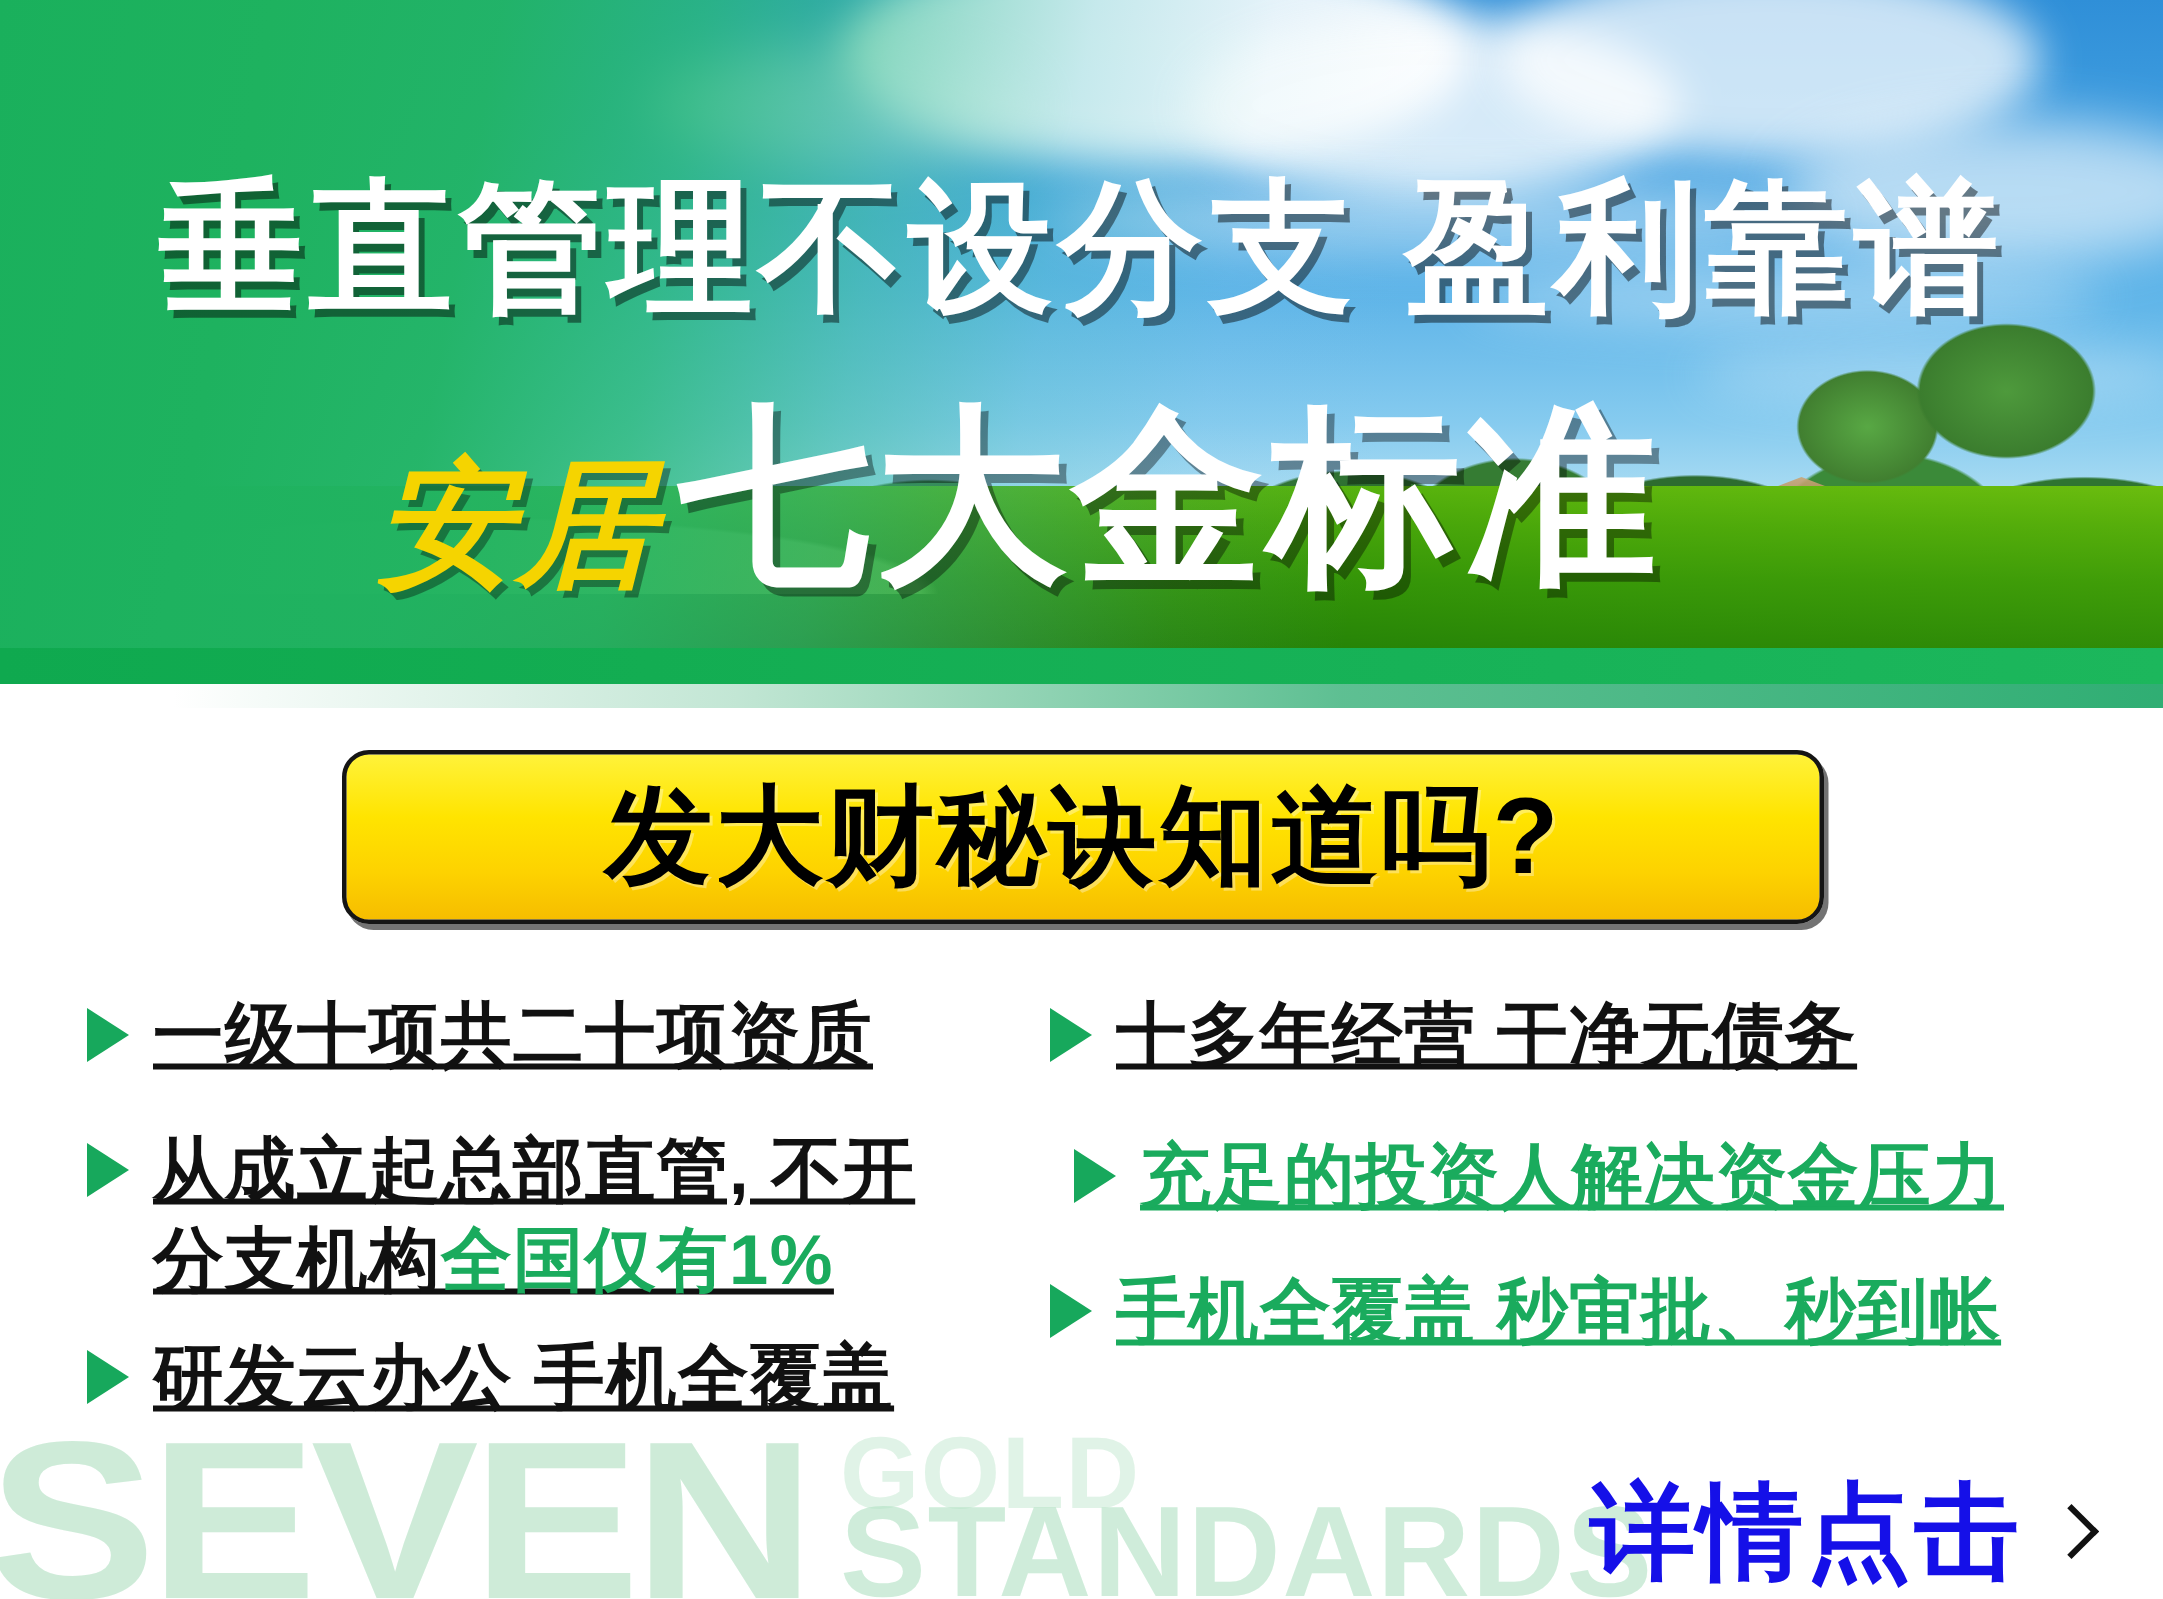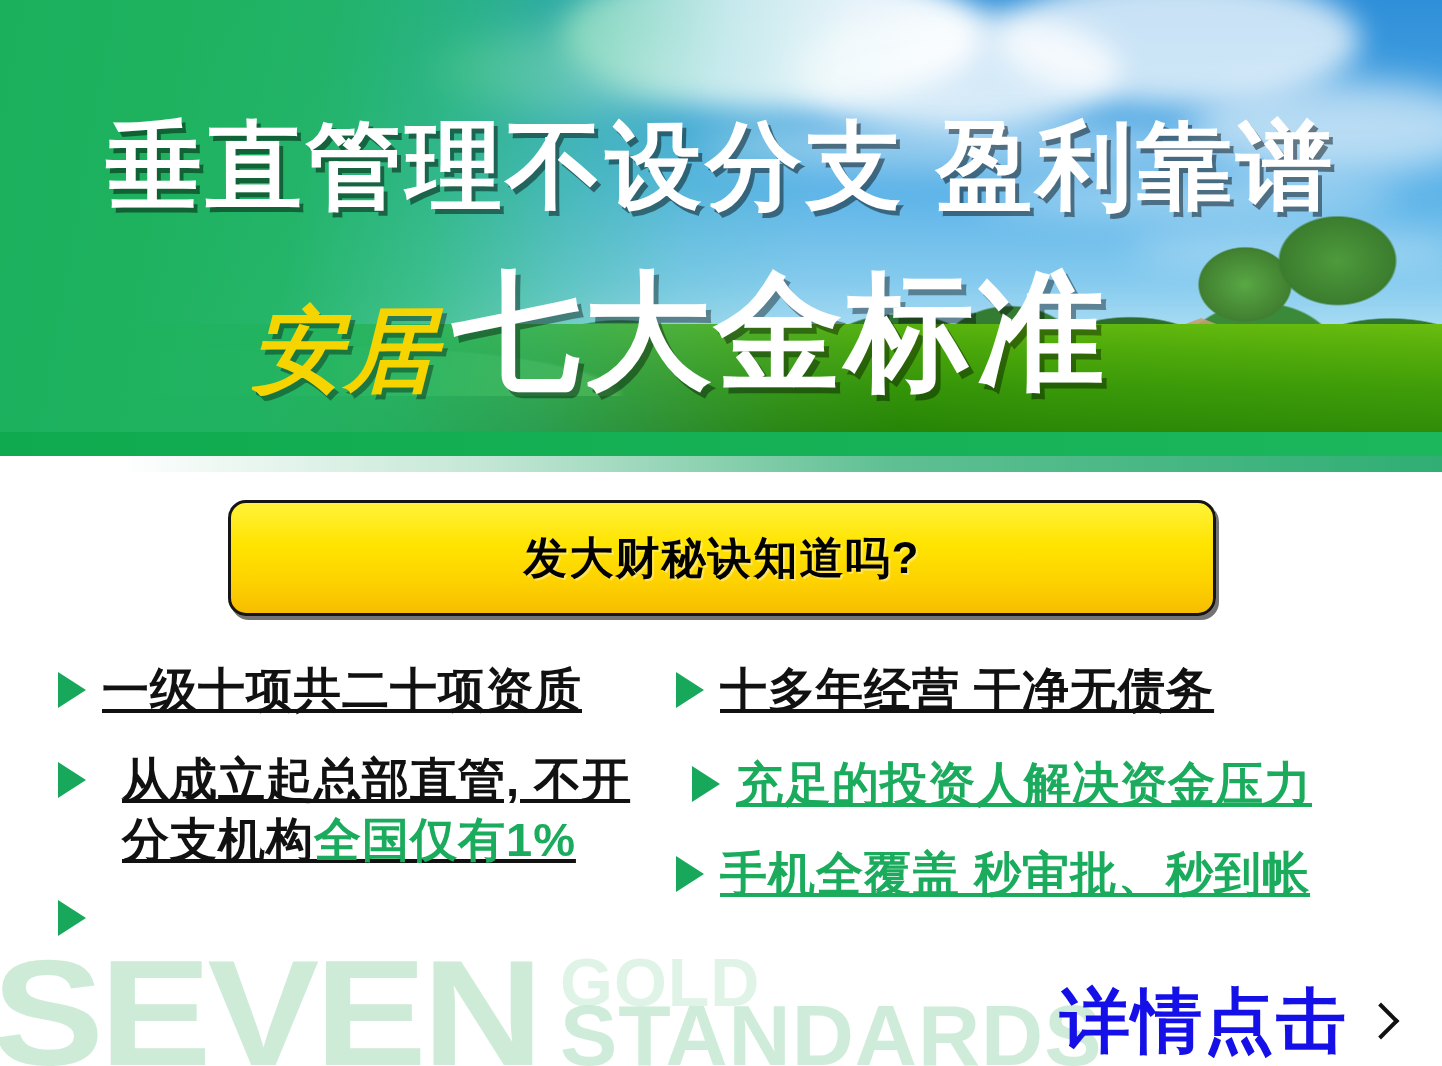--- a/index.html
+++ b/index.html
@@ -115,21 +115,21 @@
 
   
   .yellow-banner{
     position:absolute;left:228px;top:500px;width:982px;height:110px;
     border:3px solid #151515;border-radius:18px;
     background:linear-gradient(180deg,#fff23a 0%, #ffe400 38%, #fdd200 72%, #f6bd00 100%);
     box-shadow:3px 4px 0 rgba(0,0,0,.55);
     display:flex;align-items:center;justify-content:center;
   }
   .yellow-banner-text{
-    font-size:44px;font-weight:bold;color:#000000;letter-spacing:2px;
+    font-size:72px;font-weight:bold;color:#000000;letter-spacing:2px;
     text-shadow:2px 2px 0 rgba(255,255,255,.35);
     white-space:nowrap;
   }
 
   
   .watermark{position:absolute;left:0;top:930px;width:1442px;height:136px;pointer-events:none;}
   .wm-seven{
     position:absolute;left:-8px;top:8px;
     font-size:150px;font-weight:bold;line-height:1;letter-spacing:-4px;
     color:#a7dcba;opacity:.55;
@@ -143,39 +143,39 @@
   .wm-standards{
     position:absolute;left:560px;top:62px;
     font-size:86px;font-weight:bold;line-height:1;letter-spacing:1px;
     color:#b2e2c4;opacity:.62;
   }
 
   
   .features{position:absolute;left:0;top:660px;width:1442px;height:340px;}
   .col{position:absolute;top:0;}
   .col-left{left:58px;width:640px;}
-  .col-right{left:676px;width:700px;}
+  .col-right{left:700px;width:700px;}
 
   .bullet{display:flex;align-items:flex-start;margin-bottom:22px;}
   .tri{
     flex:0 0 auto;margin-top:12px;margin-right:16px;
     width:0;height:0;
     border-left:28px solid #17a85c;
     border-top:18px solid transparent;
     border-bottom:18px solid transparent;
   }
   .btext{
     font-size:47px;font-weight:bold;line-height:1.28;color:#111111;
     letter-spacing:1px;white-space:nowrap;text-decoration:underline;
   }
   .btext.green{color:#1aab5d;}
   .hl-green{color:#1aab5d;}
 
   .b1{margin-bottom:30px;}
-  .b2{margin-bottom:18px;gap:20px;}
+  .b2{margin-bottom:18px;}
   .r1{margin-bottom:34px;}
   .r2{margin-bottom:30px;margin-left:16px;}
 
   
   .cta{
     position:absolute;left:1060px;top:975px;
     display:flex;align-items:center;gap:18px;
   }
   .cta-text{
     font-size:70px;font-weight:bold;color:#1510e8;letter-spacing:2px;white-space:nowrap;
@@ -247,20 +247,21 @@
       <div class="bullet b2">
         <span class="tri"></span>
         <span class="btext">
           <span>从成立起总部直管, 不开</span><br>
           <span>分支机构</span><span class="hl-green">全国仅有1%</span>
         </span>
       </div>
 
       <div class="bullet">
         <span class="tri"></span>
+        <span class="btext">研发云办公  手机全覆盖</span>
       </div>
 
     </div>
 
     <div class="col col-right">
 
       <div class="bullet r1">
         <span class="tri"></span>
         <span class="btext">十多年经营  干净无债务</span>
       </div>

